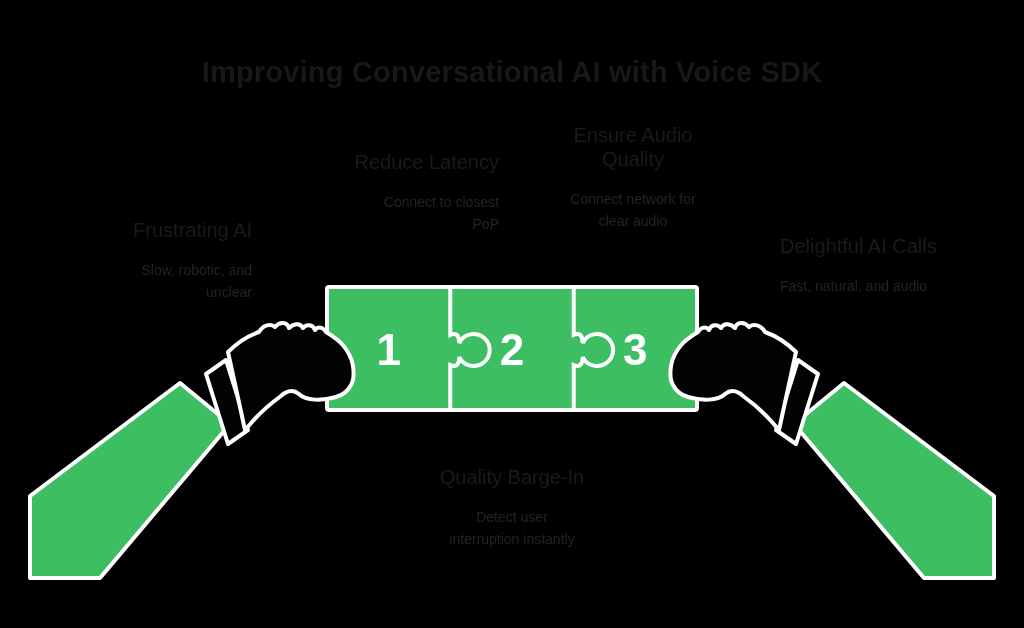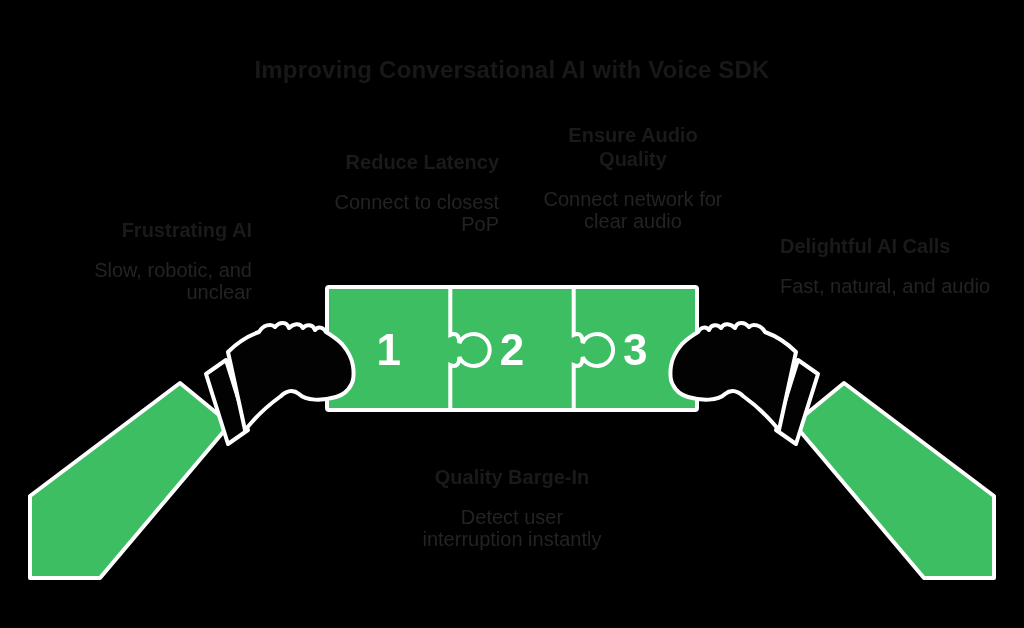--- a/index.html
+++ b/index.html
@@ -2,25 +2,25 @@
 <html><head>
 <meta charset="utf-8">
 <style>
   html,body{margin:0;padding:0;background:#000;}
   .stage{
     position:relative;width:1024px;height:628px;background:#000000;
     overflow:hidden;font-family:"Liberation Sans",sans-serif;
   }
   .main-title{
     position:absolute;top:56px;left:0;width:1024px;text-align:center;
-    font-size:24px;font-weight:700;color:#181818;letter-spacing:.2px;
+    font-size:29px;font-weight:700;color:#181818;letter-spacing:.2px;
   }
   .label{position:absolute;}
-  .label .h{font-size:20px;font-weight:700;line-height:24px;color:#1a1a1a;}
-  .label .b{font-size:20px;font-weight:500;line-height:22px;color:#232323;margin-top:17px;}
+  .label .h{font-size:20px;font-weight:400;line-height:24px;color:#1a1a1a;}
+  .label .b{font-size:14px;font-weight:500;line-height:22px;color:#232323;margin-top:17px;}
   .label-frustrating{left:40px;top:218px;width:212px;text-align:right;}
   .label-reduce{left:279px;top:150px;width:220px;text-align:right;}
   .label-ensure{left:523px;top:123px;width:220px;text-align:center;}
   .label-delightful{left:780px;top:234px;width:235px;text-align:left;}
   .label-barge{left:402px;top:465px;width:220px;text-align:center;}
   .art{position:absolute;left:0;top:0;width:1024px;height:628px;}
   .sleeve{fill:#3EBE63;stroke:#FFFFFF;stroke-width:4;stroke-linejoin:round;}
   .cuff{fill:#020202;stroke:#FFFFFF;stroke-width:4;stroke-linejoin:round;}
   .hand{fill:#020202;stroke:#FFFFFF;stroke-width:4;stroke-linejoin:round;}
   .puzzle-body{fill:#3EBE63;stroke:#FFFFFF;stroke-width:4;stroke-linejoin:round;}

